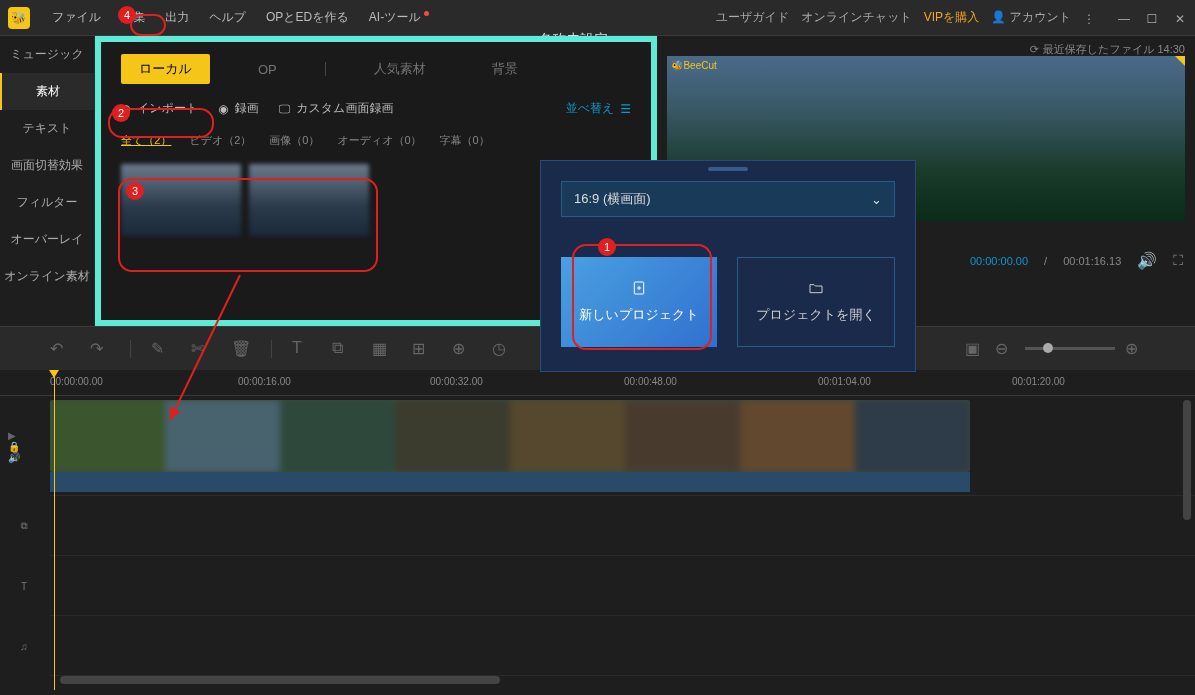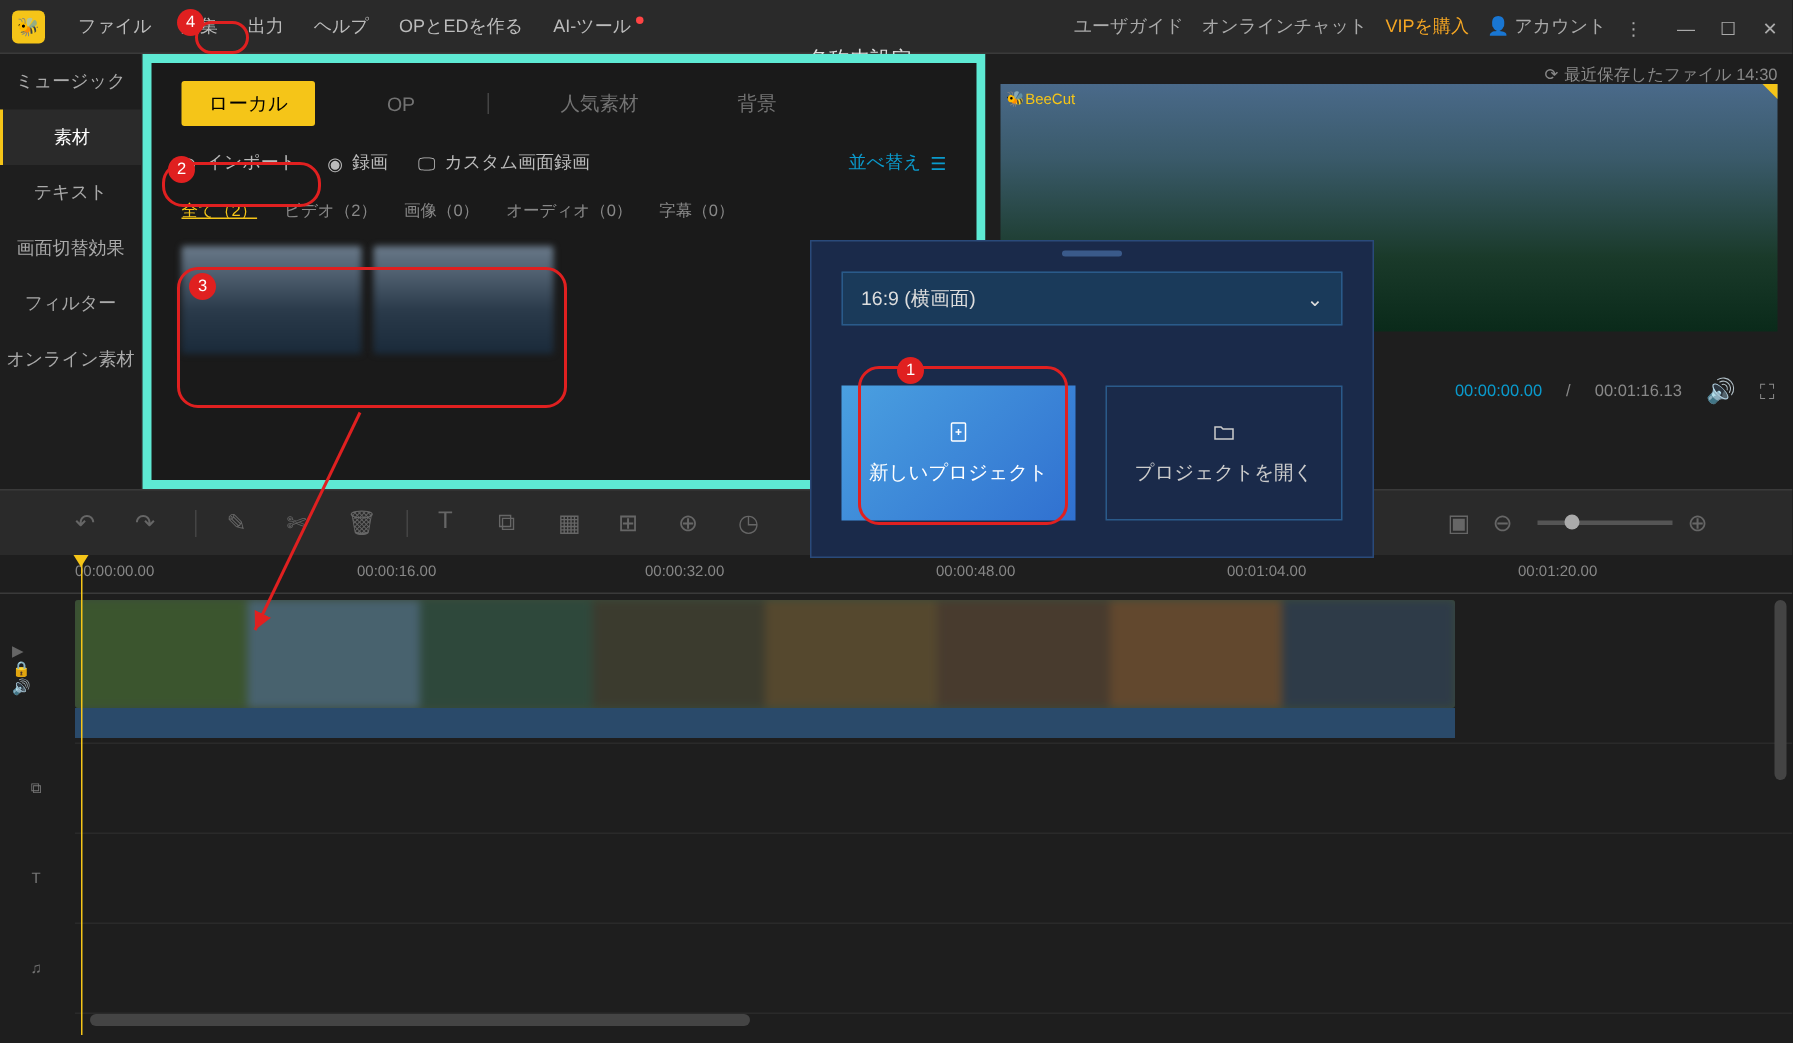--- a/index.html
+++ b/index.html
@@ -123,20 +123,21 @@
 </div>
 
 <div class="main">
 
   <div class="sidebar">
     <div class="side-item">ミュージック</div>
     <div class="side-item active">素材</div>
     <div class="side-item">テキスト</div>
     <div class="side-item">画面切替効果</div>
     <div class="side-item">フィルター</div>
+    <div class="side-item">オーバーレイ</div>
     <div class="side-item">オンライン素材</div>
   </div>
 
   <div class="media-panel">
     <div class="media-tabs">
       <span class="media-tab active">ローカル</span>
       <span class="media-tab">OP</span>
       <span class="media-tab-sep"></span>
       <span class="media-tab">人気素材</span>
       <span class="media-tab">背景</span>

